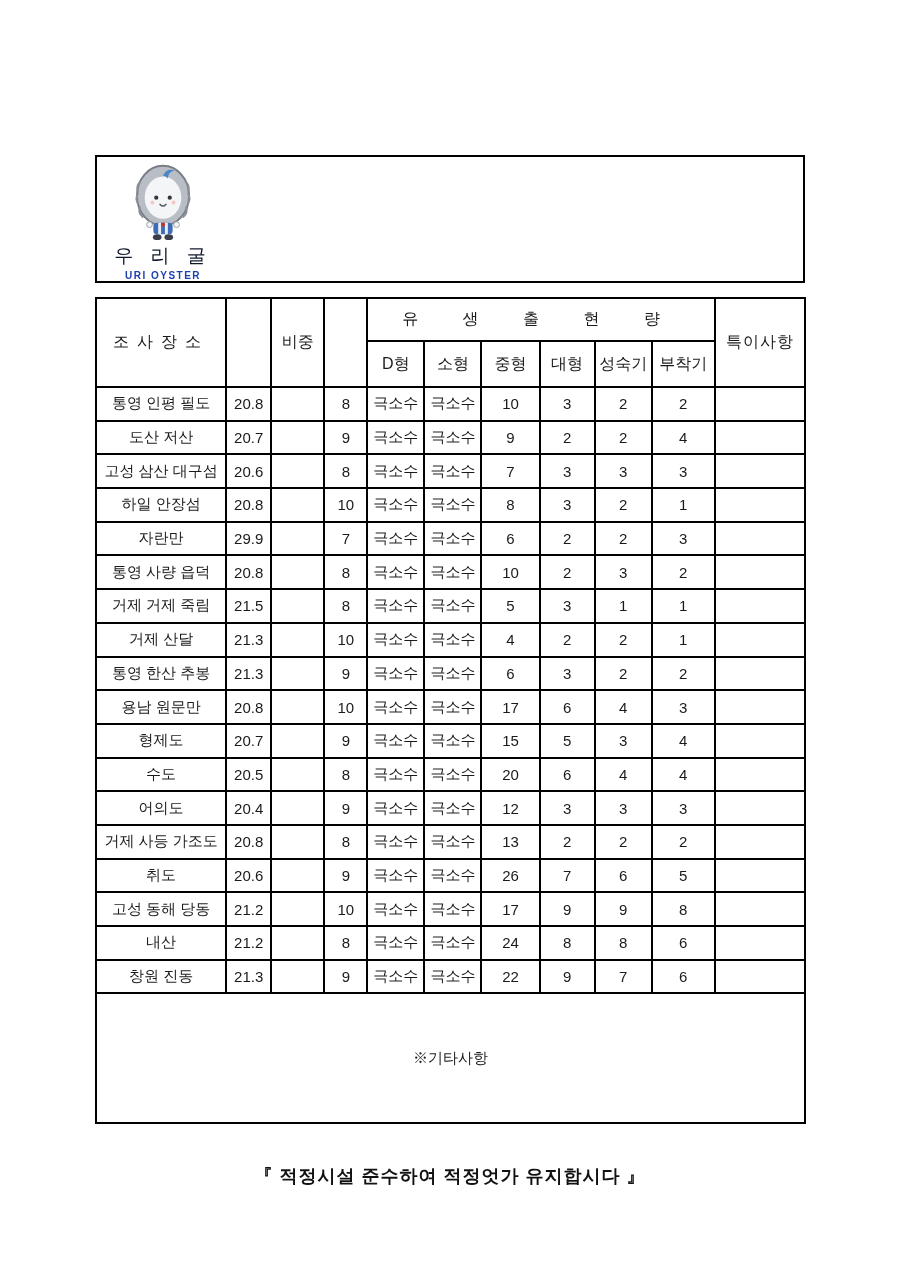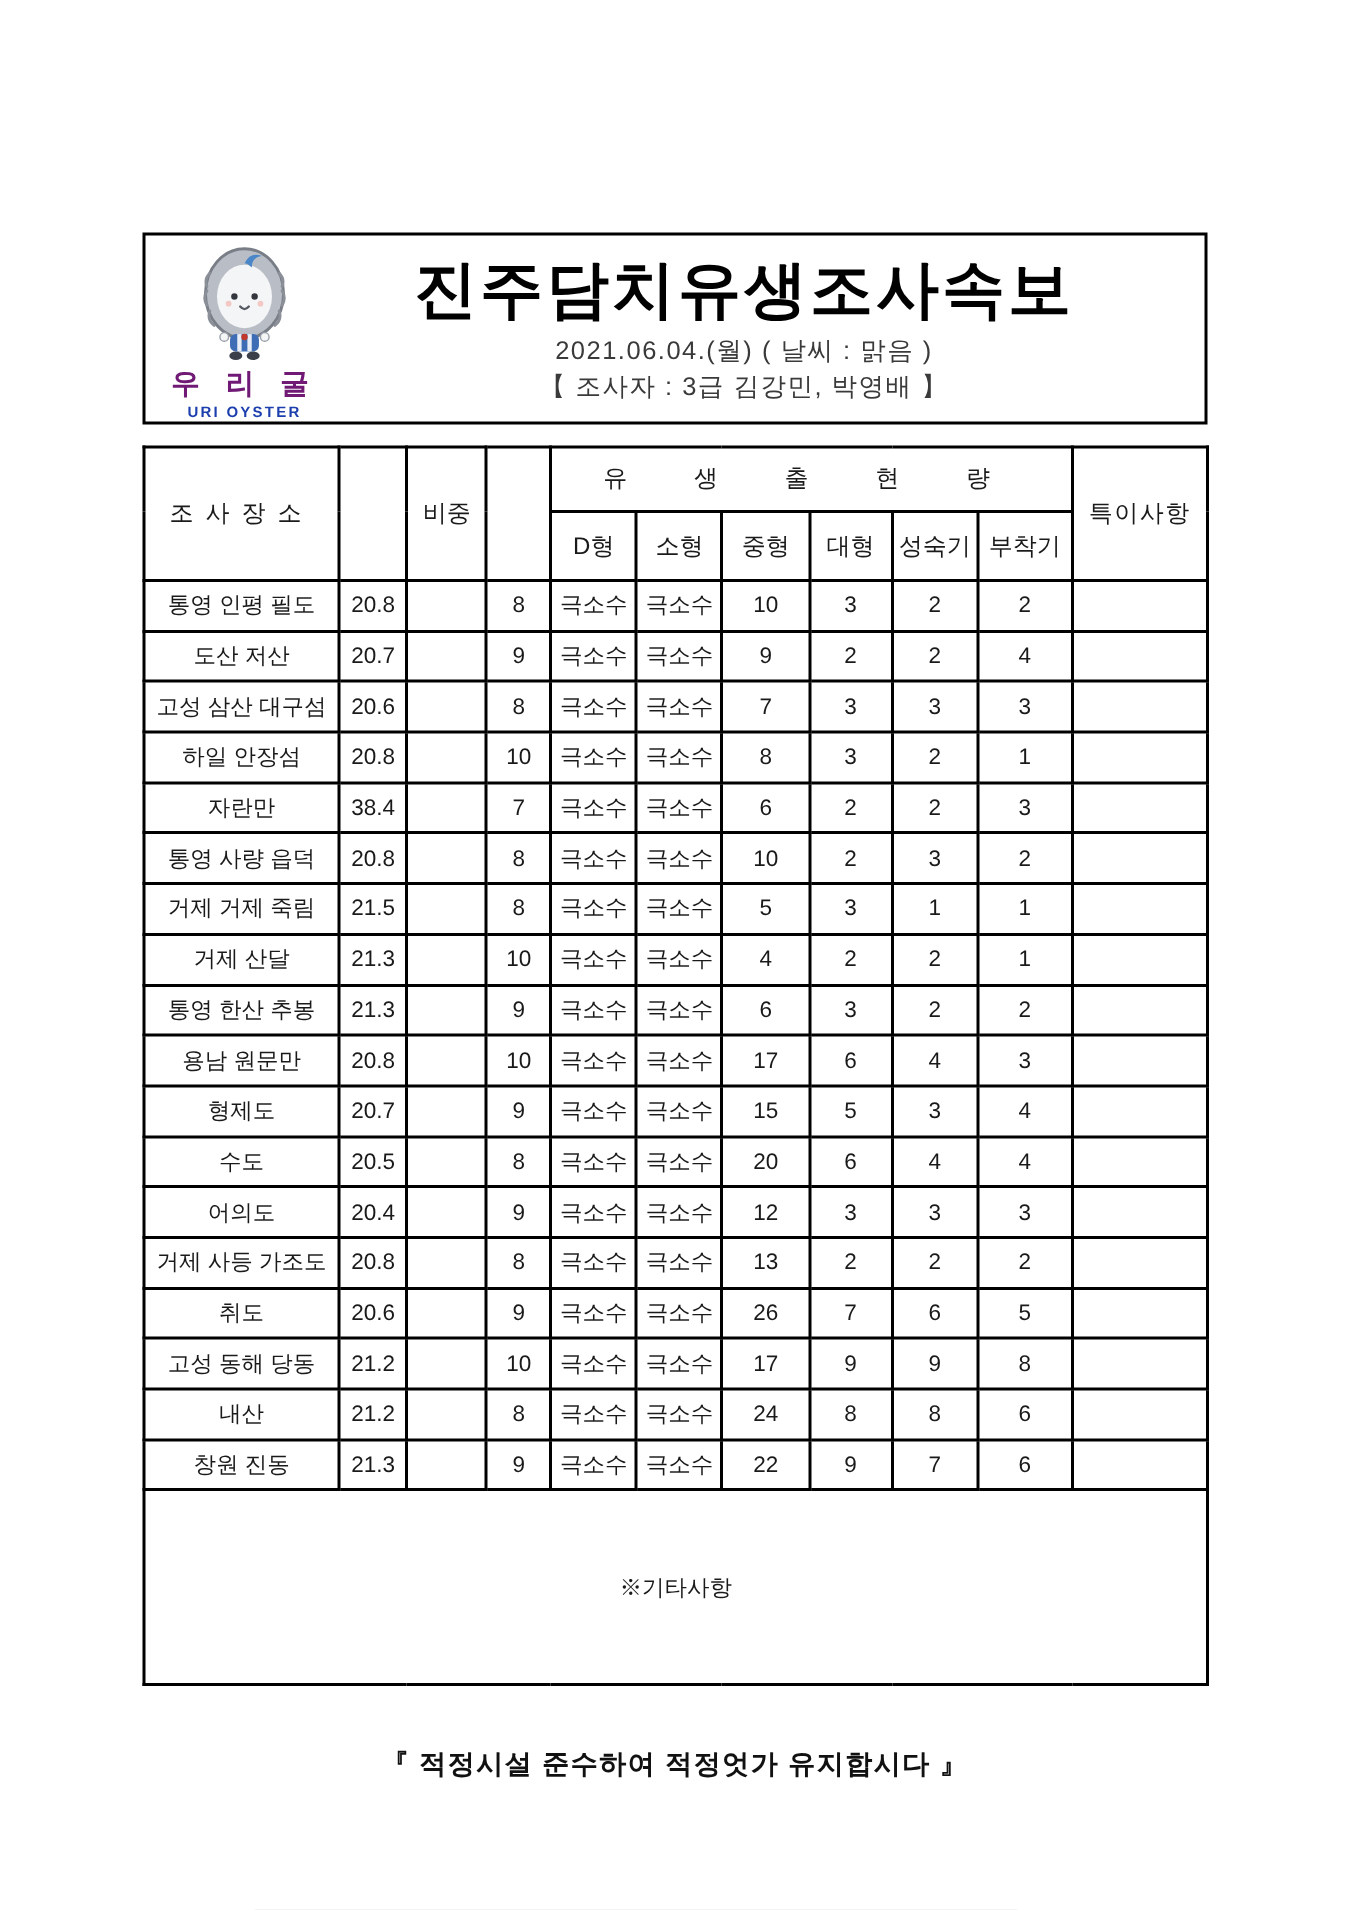--- a/index.html
+++ b/index.html
@@ -21,22 +21,22 @@
     border:2px solid #000;
     display:flex; align-items:stretch;
   }
   .logo-block {
     width:132px;
     display:flex; flex-direction:column;
     align-items:center; justify-content:center;
     padding-top:4px;
   }
   .logo-kr {
-    font-size:19px; font-weight:bold; letter-spacing:6px;
-    color:#701a75; margin-top:1px; white-space:nowrap;
+    font-size:19px; font-weight:normal; letter-spacing:6px;
+    color:#0f172a; margin-top:1px; white-space:nowrap;
   }
   .logo-en {
     font-size:10px; font-weight:bold; letter-spacing:1.5px;
     color:#1d3fae; margin-top:1px; white-space:nowrap;text-align:right;
   }
   .header-center {
     flex:1; text-align:center;
     padding:12px 40px 0 0;
   }
   .doc-title {
@@ -110,25 +110,20 @@
         <rect x="29" y="64" width="3" height="12" fill="#e8edf6"></rect>
         <rect x="36" y="64" width="3" height="12" fill="#e8edf6"></rect>
         <circle cx="34" cy="66" r="2.2" fill="#c0392b"></circle>
         <circle cx="20" cy="66" r="3" fill="#f4f5f7" stroke="#9aa0a9" stroke-width="1"></circle>
         <circle cx="48" cy="66" r="3" fill="#f4f5f7" stroke="#9aa0a9" stroke-width="1"></circle>
         <ellipse cx="28" cy="79" rx="4.5" ry="3" fill="#3a3f4a"></ellipse>
         <ellipse cx="40" cy="79" rx="4.5" ry="3" fill="#3a3f4a"></ellipse>
       </svg>
       <div class="logo-kr">우 리 굴</div>
       <div class="logo-en">URI OYSTER</div>
-    </div>
-    <div class="header-center">
-      <div class="doc-title">진주담치유생조사속보</div>
-      <div class="date-line">2021.06.04.(월) ( 날씨 : 맑음 )</div>
-      <div class="surveyor-line">【 조사자 : 3급 김강민, 박영배 】</div>
     </div>
   </div>
 
   <table class="survey-table">
     <colgroup>
       <col style="width:130px">
         <col style="width:45px">
         <col style="width:53px">
       <col style="width:43px">
         <col style="width:57px">
@@ -211,21 +206,21 @@
     <td>극소수</td>
     <td>극소수</td>
     <td>8</td>
     <td>3</td>
     <td>2</td>
     <td>1</td>
     <td></td>
   </tr>
         <tr class="data-row">
     <td class="cell-location">자란만</td>
-    <td>38.4</td>
+    <td>29.9</td>
     <td></td>
     <td>7</td>
     <td>극소수</td>
     <td>극소수</td>
     <td>6</td>
     <td>2</td>
     <td>2</td>
     <td>3</td>
     <td></td>
   </tr>

